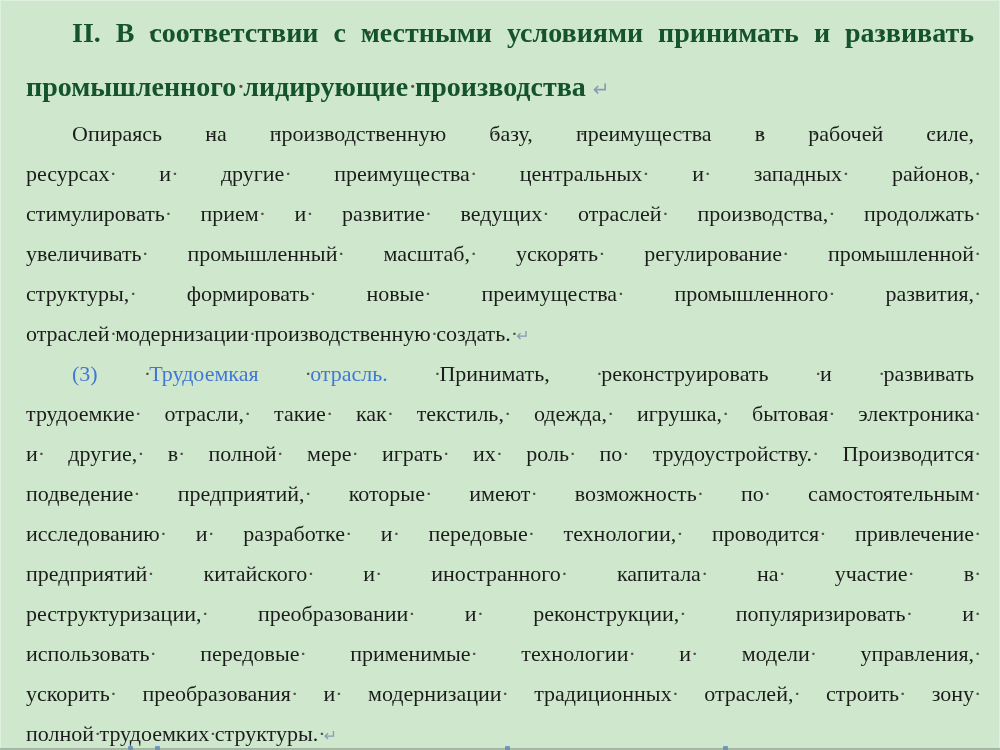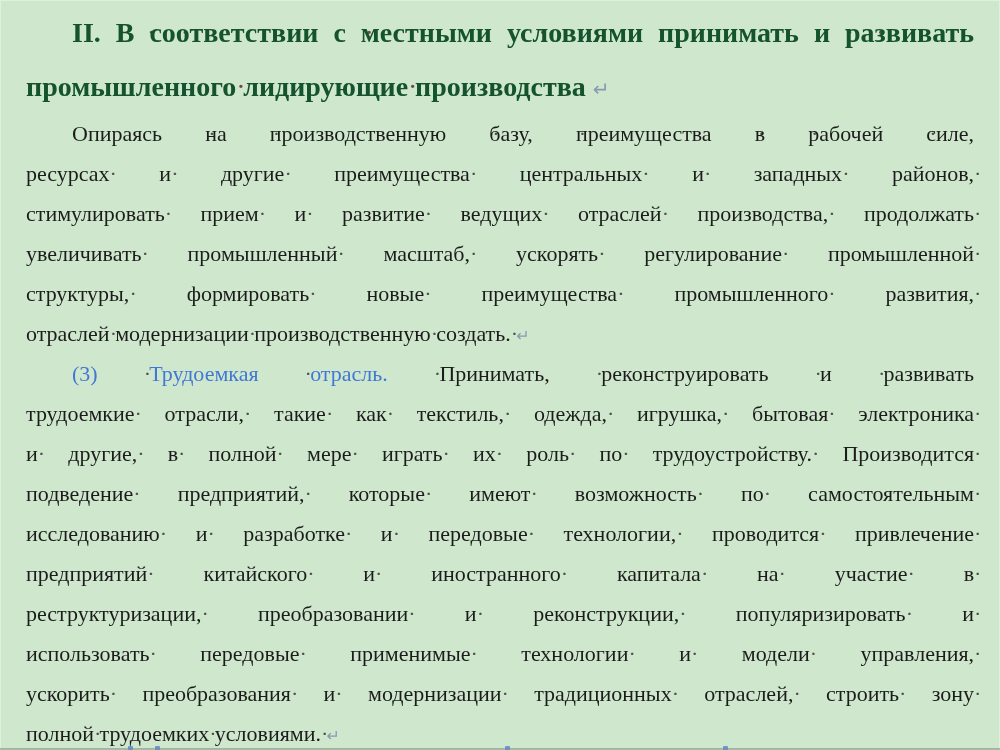--- a/index.html
+++ b/index.html
@@ -80,19 +80,19 @@
       <div class="line body"><span class="w r-body">отраслей</span><span class="dot">·</span> <span class="w r-body">модернизации</span><span class="dot">·</span> <span class="w r-body">производственную</span><span class="dot">·</span> <span class="w r-body">создать.</span><span class="dot">·</span> <span class="pilcrow">↵</span></div>
       <div class="line body just indent"><span class="w r-label">(3)</span><span class="dot">·</span> <span class="w r-label">Трудоемкая</span><span class="dot">·</span> <span class="w r-label">отрасль.</span><span class="dot">·</span> <span class="w r-body">Принимать,</span><span class="dot">·</span> <span class="w r-body">реконструировать</span><span class="dot">·</span> <span class="w r-body">и</span><span class="dot">·</span> <span class="w r-body">развивать</span><span class="dot">·</span></div>
       <div class="line body just"><span class="w r-body">трудоемкие</span><span class="dot">·</span> <span class="w r-body">отрасли,</span><span class="dot">·</span> <span class="w r-body">такие</span><span class="dot">·</span> <span class="w r-body">как</span><span class="dot">·</span> <span class="w r-body">текстиль,</span><span class="dot">·</span> <span class="w r-body">одежда,</span><span class="dot">·</span> <span class="w r-body">игрушка,</span><span class="dot">·</span> <span class="w r-body">бытовая</span><span class="dot">·</span> <span class="w r-body">электроника</span><span class="dot">·</span></div>
       <div class="line body just"><span class="w r-body">и</span><span class="dot">·</span> <span class="w r-body">другие,</span><span class="dot">·</span> <span class="w r-body">в</span><span class="dot">·</span> <span class="w r-body">полной</span><span class="dot">·</span> <span class="w r-body">мере</span><span class="dot">·</span> <span class="w r-body">играть</span><span class="dot">·</span> <span class="w r-body">их</span><span class="dot">·</span> <span class="w r-body">роль</span><span class="dot">·</span> <span class="w r-body">по</span><span class="dot">·</span> <span class="w r-body">трудоустройству.</span><span class="dot">·</span> <span class="w r-body">Производится</span><span class="dot">·</span></div>
       <div class="line body just"><span class="w r-body">подведение</span><span class="dot">·</span> <span class="w r-body">предприятий,</span><span class="dot">·</span> <span class="w r-body">которые</span><span class="dot">·</span> <span class="w r-body">имеют</span><span class="dot">·</span> <span class="w r-body">возможность</span><span class="dot">·</span> <span class="w r-body">по</span><span class="dot">·</span> <span class="w r-body">самостоятельным</span><span class="dot">·</span></div>
       <div class="line body just"><span class="w r-body">исследованию</span><span class="dot">·</span> <span class="w r-body">и</span><span class="dot">·</span> <span class="w r-body">разработке</span><span class="dot">·</span> <span class="w r-body">и</span><span class="dot">·</span> <span class="w r-body">передовые</span><span class="dot">·</span> <span class="w r-body">технологии,</span><span class="dot">·</span> <span class="w r-body">проводится</span><span class="dot">·</span> <span class="w r-body">привлечение</span><span class="dot">·</span></div>
       <div class="line body just"><span class="w r-body">предприятий</span><span class="dot">·</span> <span class="w r-body">китайского</span><span class="dot">·</span> <span class="w r-body">и</span><span class="dot">·</span> <span class="w r-body">иностранного</span><span class="dot">·</span> <span class="w r-body">капитала</span><span class="dot">·</span> <span class="w r-body">на</span><span class="dot">·</span> <span class="w r-body">участие</span><span class="dot">·</span> <span class="w r-body">в</span><span class="dot">·</span></div>
       <div class="line body just"><span class="w r-body">реструктуризации,</span><span class="dot">·</span> <span class="w r-body">преобразовании</span><span class="dot">·</span> <span class="w r-body">и</span><span class="dot">·</span> <span class="w r-body">реконструкции,</span><span class="dot">·</span> <span class="w r-body">популяризировать</span><span class="dot">·</span> <span class="w r-body">и</span><span class="dot">·</span></div>
       <div class="line body just"><span class="w r-body">использовать</span><span class="dot">·</span> <span class="w r-body">передовые</span><span class="dot">·</span> <span class="w r-body">применимые</span><span class="dot">·</span> <span class="w r-body">технологии</span><span class="dot">·</span> <span class="w r-body">и</span><span class="dot">·</span> <span class="w r-body">модели</span><span class="dot">·</span> <span class="w r-body">управления,</span><span class="dot">·</span></div>
       <div class="line body just"><span class="w r-body">ускорить</span><span class="dot">·</span> <span class="w r-body">преобразования</span><span class="dot">·</span> <span class="w r-body">и</span><span class="dot">·</span> <span class="w r-body">модернизации</span><span class="dot">·</span> <span class="w r-body">традиционных</span><span class="dot">·</span> <span class="w r-body">отраслей,</span><span class="dot">·</span> <span class="w r-body">строить</span><span class="dot">·</span> <span class="w r-body">зону</span><span class="dot">·</span></div>
-      <div class="line body"><span class="w r-body">полной</span><span class="dot">·</span> <span class="w r-body">трудоемких</span><span class="dot">·</span> <span class="w r-body">условиями.</span><span class="dot">·</span> <span class="pilcrow">↵</span></div>
+      <div class="line body"><span class="w r-body">полной</span><span class="dot">·</span> <span class="w r-body">трудоемких</span><span class="dot">·</span> <span class="w r-body">структуры.</span><span class="dot">·</span> <span class="pilcrow">↵</span></div>
     </div>
 <div class="fragment" style="left: 128px;"></div>
     <div class="fragment" style="left: 155px;"></div>
     <div class="fragment" style="left: 505px;"></div>
     <div class="fragment" style="left: 723px;"></div>
   </div>
 
 </body></html>

